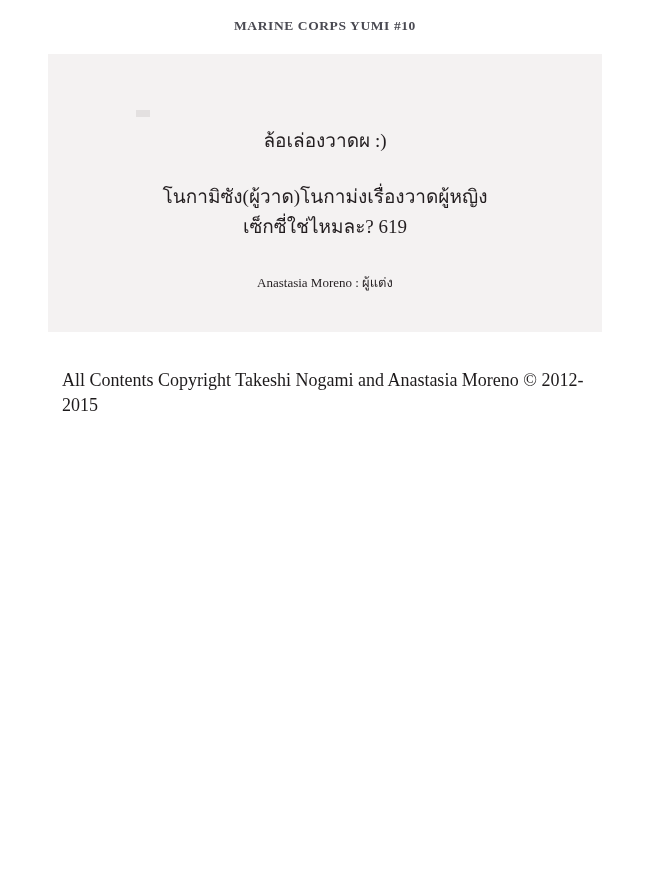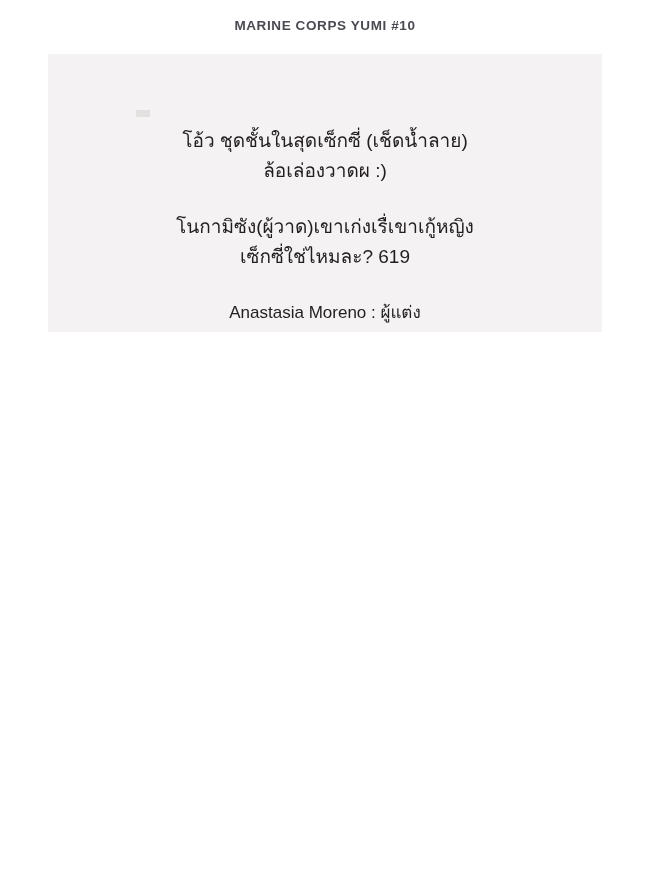--- a/index.html
+++ b/index.html
@@ -13,20 +13,21 @@
     font-family: "Liberation Sans", sans-serif;
     color: #231f20;
     position: relative;
     overflow: hidden;
   }
 
   .page {
     position: relative;
     width: 650px;
     height: 894px;
+    font-family: Liberation Serif, serif;
   }
 
   
   .header-title {
     position: absolute;
     top: 18px;
     left: 0;
     width: 650px;
     text-align: center;
     font-size: 13.5px;
@@ -63,21 +64,21 @@
   }
 
   .credit-block {
     margin-bottom: 26px;
   }
   .credit-block:last-child {
     margin-bottom: 0;
   }
 
   .author-line {
-    font-size: 17px;
+    font-size: 13px;
     line-height: 30px;
     color: #221d1f;
   }
 
   
   .copyright {
     position: absolute;
     top: 368px;
     left: 62px;
     width: 540px;
@@ -101,30 +102,30 @@
 
 <div class="page">
 
   <div class="header-title">MARINE CORPS YUMI #10</div>
 
   <div class="credit-panel">
     <div class="artifact"></div>
     <div class="credit-inner">
 
       <div class="credit-block">
-        <div class="credit-line">โอ้ว ชุดชั้นในสุดเซ็กซี่ (เช็ดน้ำลาย)</div>
         <div class="credit-line">ล้อเล่องวาดผ :)</div>
       </div>
 
       <div class="credit-block">
-        <div class="credit-line">โนกามิซัง(ผู้วาด)เขาเก่งเรื่เขาเกู้หญิง</div>
+        <div class="credit-line">โนกามิซัง(ผู้วาด)โนกาม่งเรื่องวาดผู้หญิง</div>
         <div class="credit-line">เซ็กซี่ใช่ไหมละ? 619</div>
       </div>
 
       <div class="credit-block">
         <div class="author-line">Anastasia Moreno : ผู้แต่ง</div>
       </div>
 
     </div>
   </div>
 
+  <div class="copyright">All Contents Copyright Takeshi Nogami and Anastasia Moreno © 2012-2015</div>
 
 </div>
 
 </body></html>

